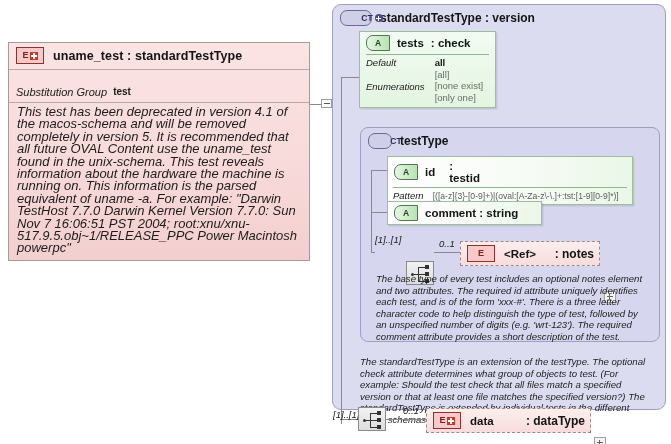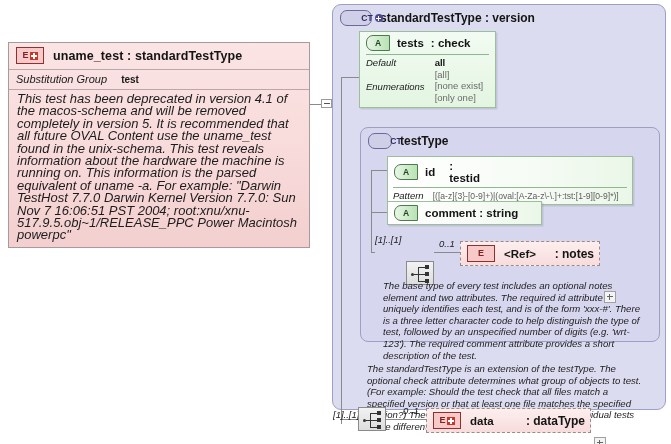--- a/index.html
+++ b/index.html
@@ -69,24 +69,25 @@
   .plus-red::before, .plus-red::after {
     content: "";
     position: absolute;
     background: #ffffff;
   }
   .plus-red::before { left: 1px; top: 3.5px; width: 6px; height: 1.5px; }
   .plus-red::after  { top: 1px; left: 3.5px; height: 6px; width: 1.5px; }
 
   #element-box .subrow {
     display: flex;
-    align-items: center;
-    gap: 14px;
+    align-items: flex-start;
+    gap: 6px;
     padding: 3px 7px 4px 7px;
     border-bottom: 1px solid #b9a8a8;
+    margin-top: 13px;
   }
   #element-box .subrow .lbl {
     font-style: italic;
     font-size: 11px;
     color: #1a1a1a;
   }
   #element-box .subrow .val {
     font-size: 10px;
     font-weight: bold;
     color: #1a1a1a;
@@ -262,21 +263,21 @@
   }
   .ct-icon.plain { width: 22px; }
 
   
   .doc-block {
     font-style: italic;
     font-size: 9.6px;
     line-height: 11.6px;
     color: #1c1c1c;
   }
-  .doc-block p { margin: 12px; }
+  .doc-block p { margin: 5px; }
 
   
   .seq-icon {
     width: 28px; height: 24px;
     border: 1px solid #8a8a8a;
     background: linear-gradient(to bottom,#f2f2f2,#dddddd);
     box-sizing: border-box;
     position: relative;
     flex: none;
   }

